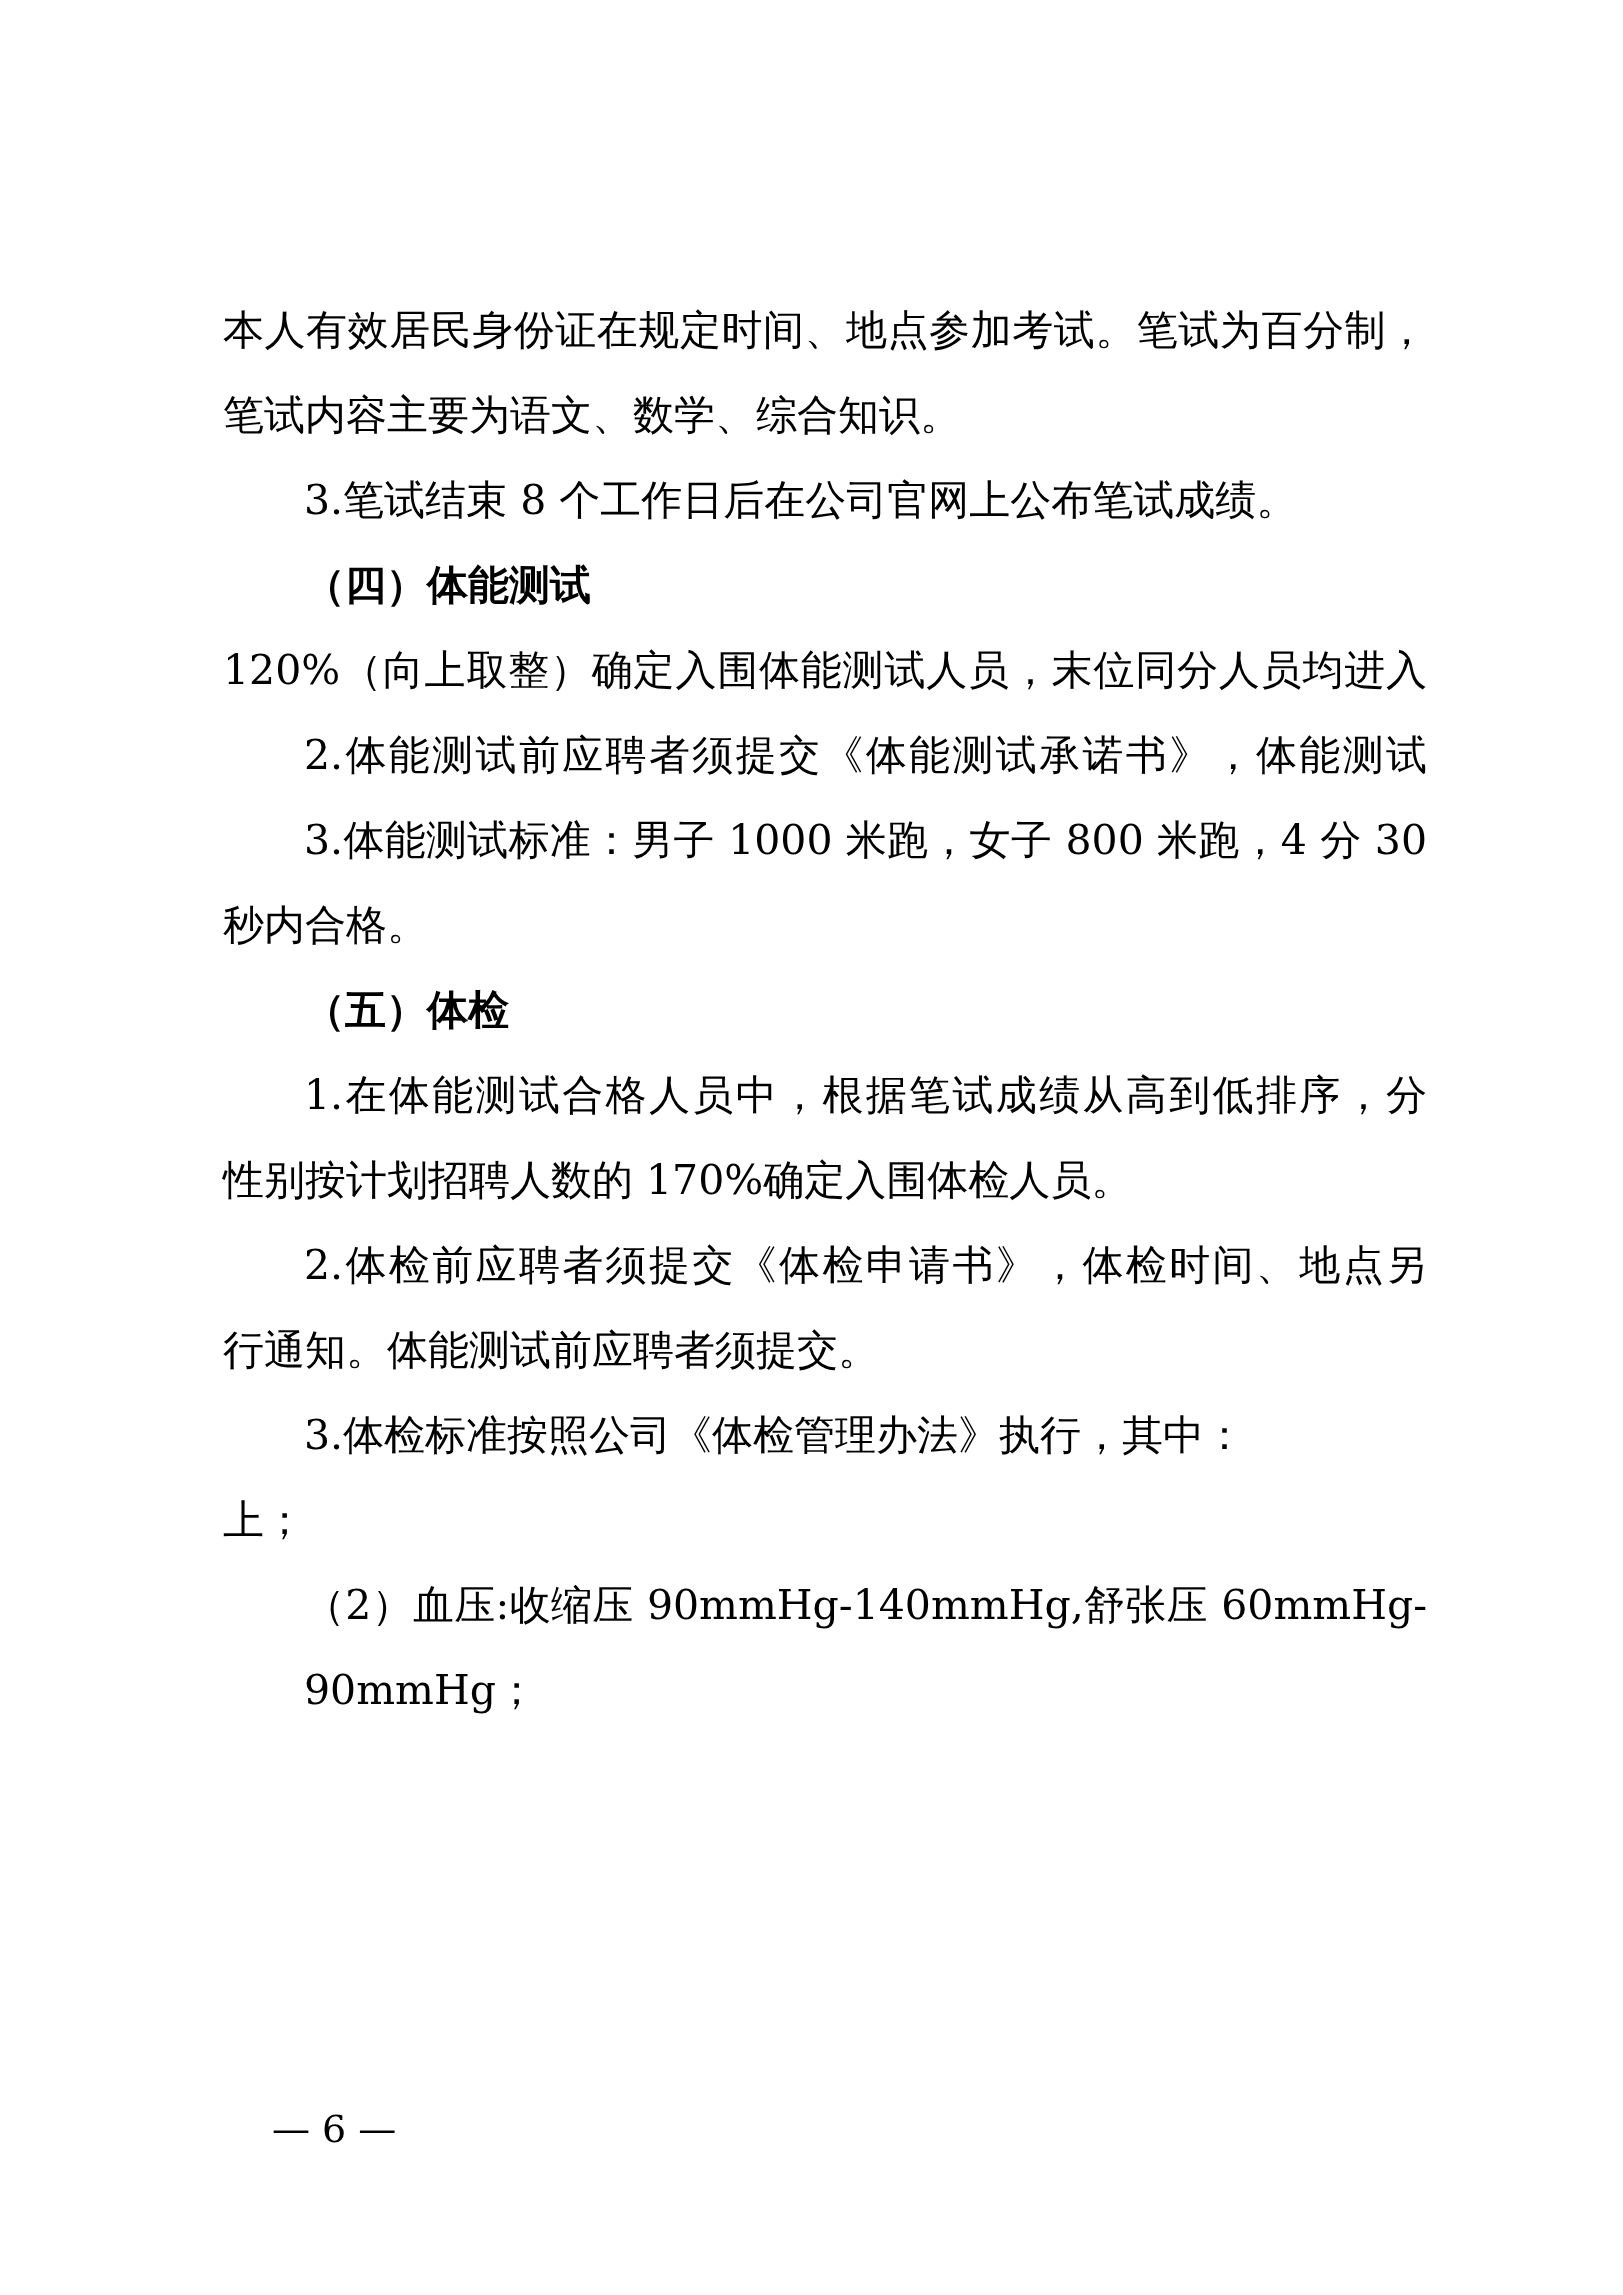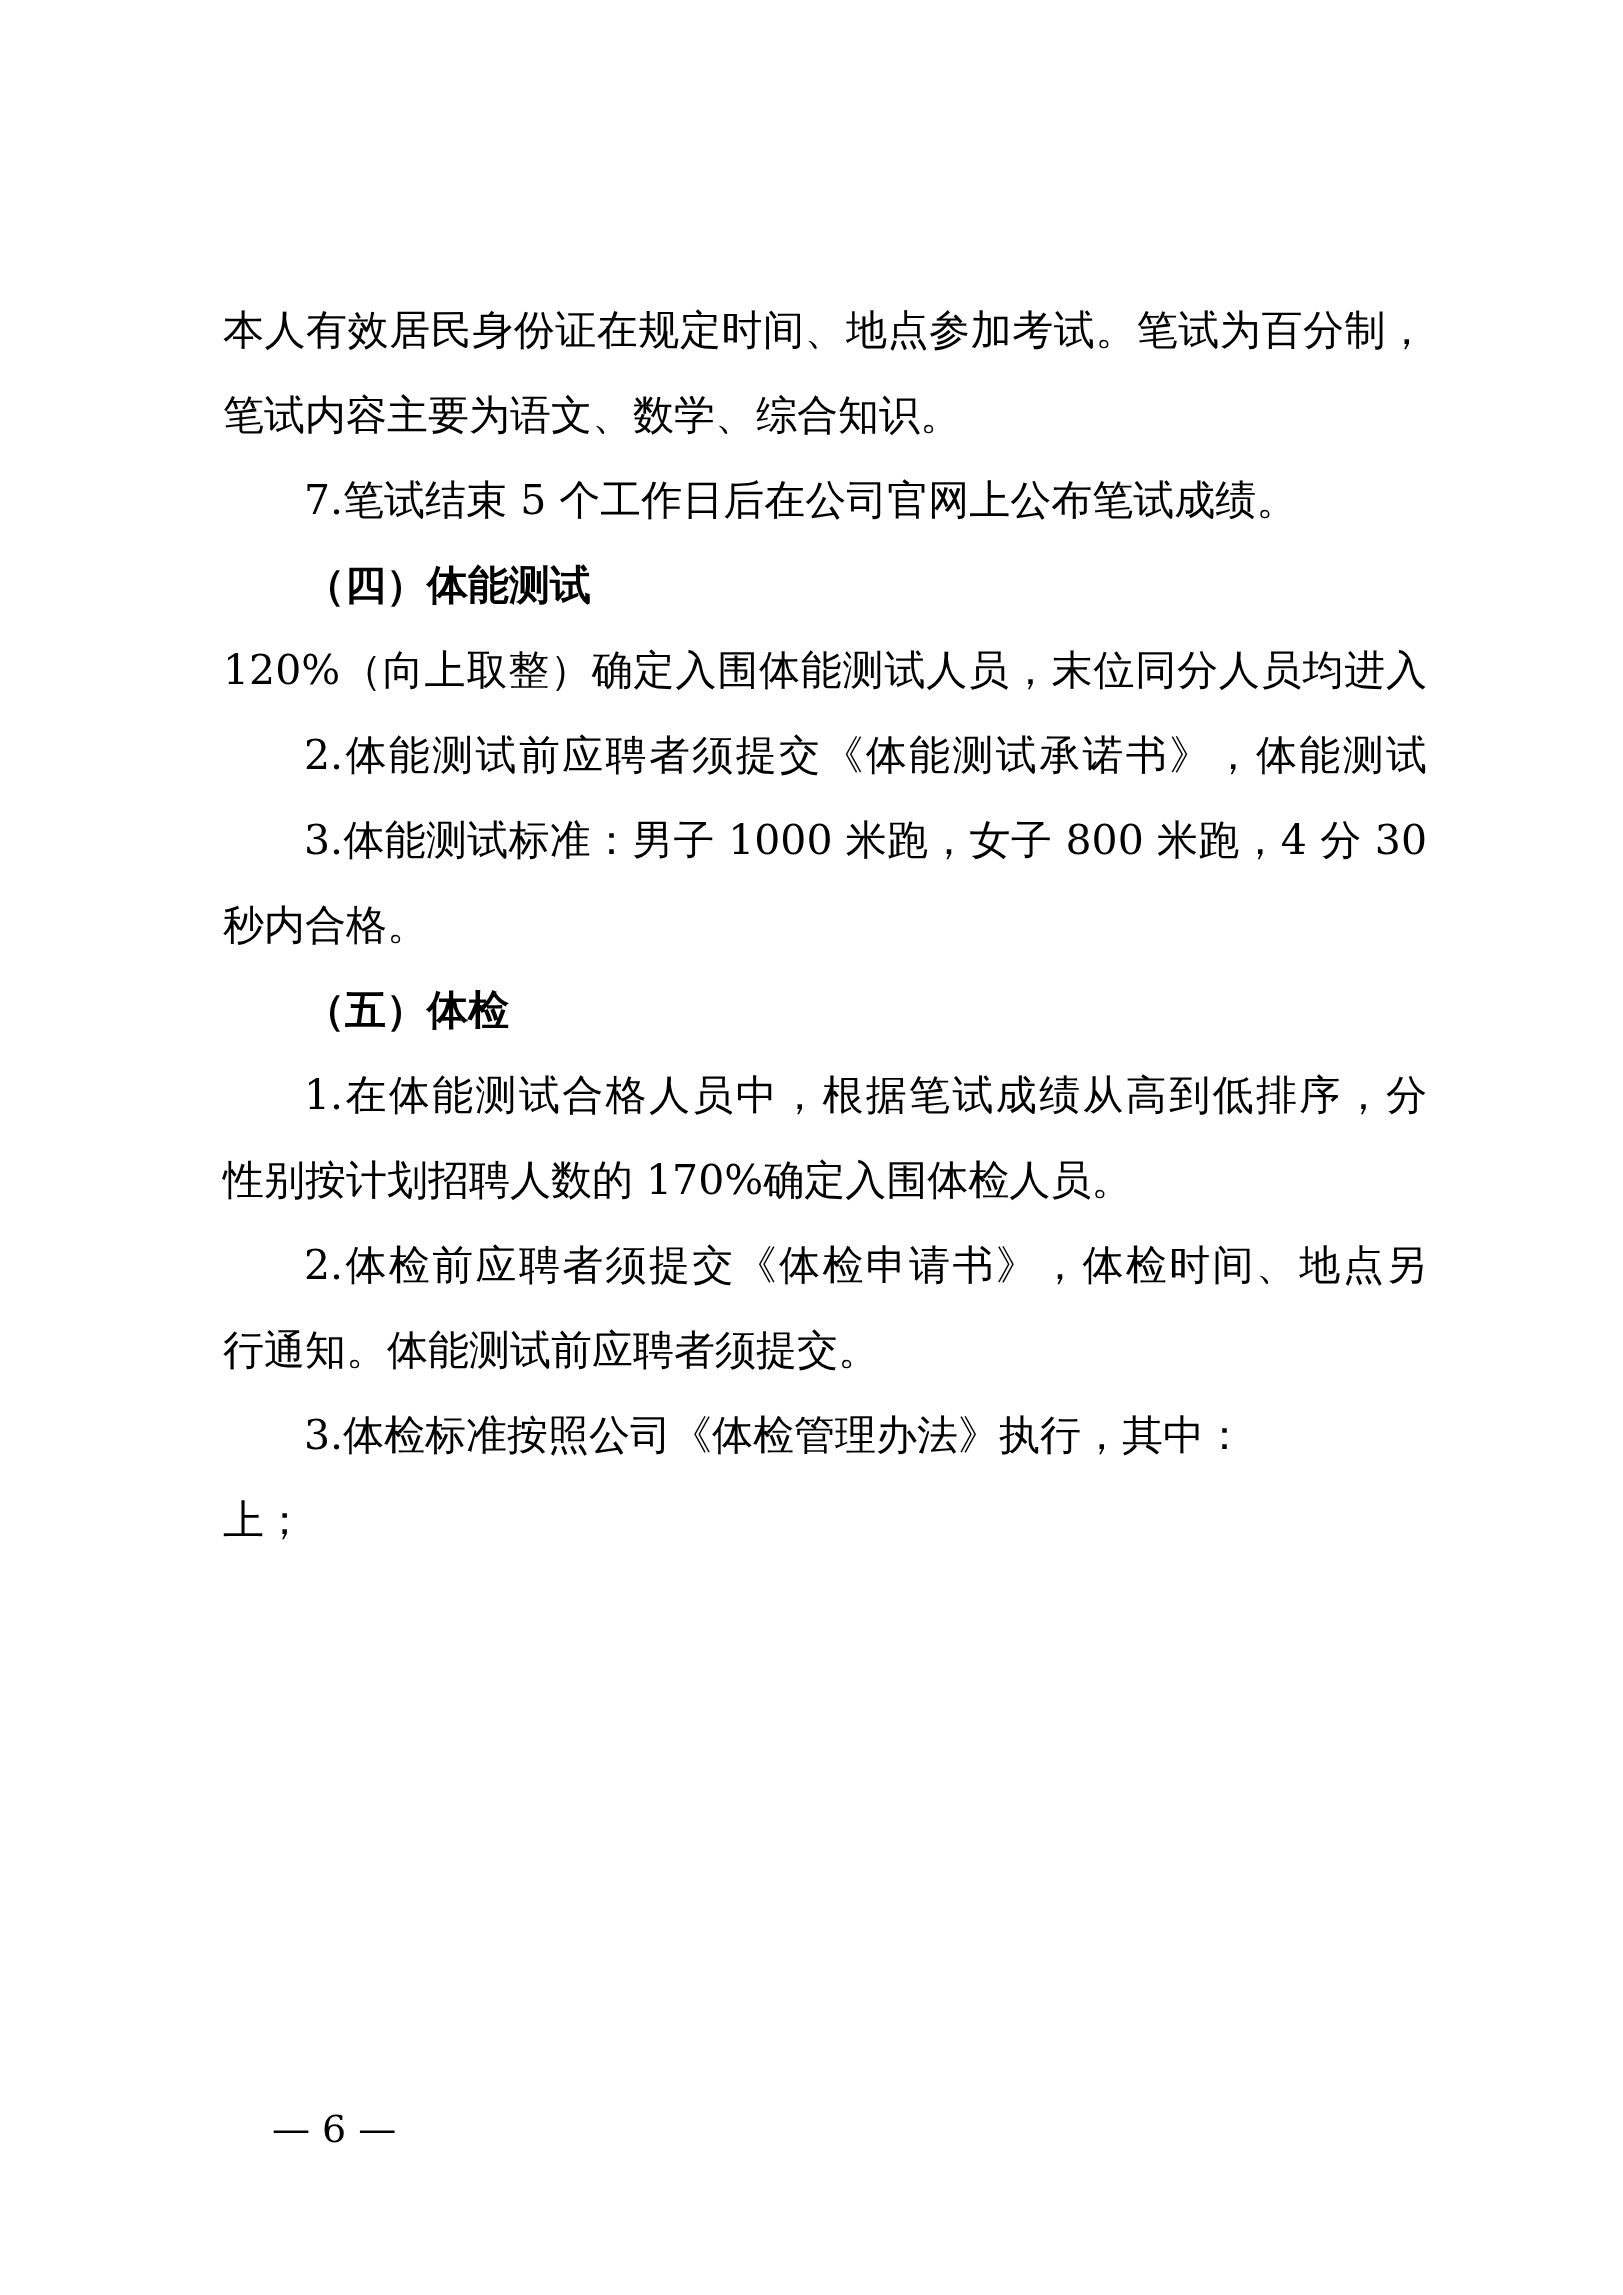--- a/index.html
+++ b/index.html
@@ -53,21 +53,21 @@
 </head>
 <body>
 
 <div class="page">
   <main class="content" id="content">
       <div class="para body">
         <div class="line stretch">本人有效居民身份证在规定时间、地点参加考试。笔试为百分制，</div>
         <div class="line">笔试内容主要为语文、数学、综合知识。</div>
       </div>
       <div class="para body">
-        <div class="line indent">7.笔试结束 5 个工作日后在公司官网上公布笔试成绩。</div>
+        <div class="line indent">3.笔试结束 8 个工作日后在公司官网上公布笔试成绩。</div>
       </div>
       <div class="para heading">
         <div class="line indent">（四）体能测试</div>
       </div>
       <div class="para body">
         <div class="line stretch">120%（向上取整）确定入围体能测试人员，末位同分人员均进入</div>
       </div>
       <div class="para body">
         <div class="line stretch indent">2.体能测试前应聘者须提交《体能测试承诺书》，体能测试</div>
       </div>
@@ -85,16 +85,19 @@
       <div class="para body">
         <div class="line stretch indent">2.体检前应聘者须提交《体检申请书》，体检时间、地点另</div>
         <div class="line">行通知。体能测试前应聘者须提交。</div>
       </div>
       <div class="para body">
         <div class="line indent">3.体检标准按照公司《体检管理办法》执行，其中：</div>
       </div>
       <div class="para body">
         <div class="line">上；</div>
       </div>
+      <div class="para body">
+        <div class="line stretch indent">（2）血压:收缩压 90mmHg-140mmHg,舒张压 60mmHg-90mmHg；</div>
+      </div>
     </main>
   <div class="footer">— 6 —</div>
 </div>
 
 
 </body></html>

